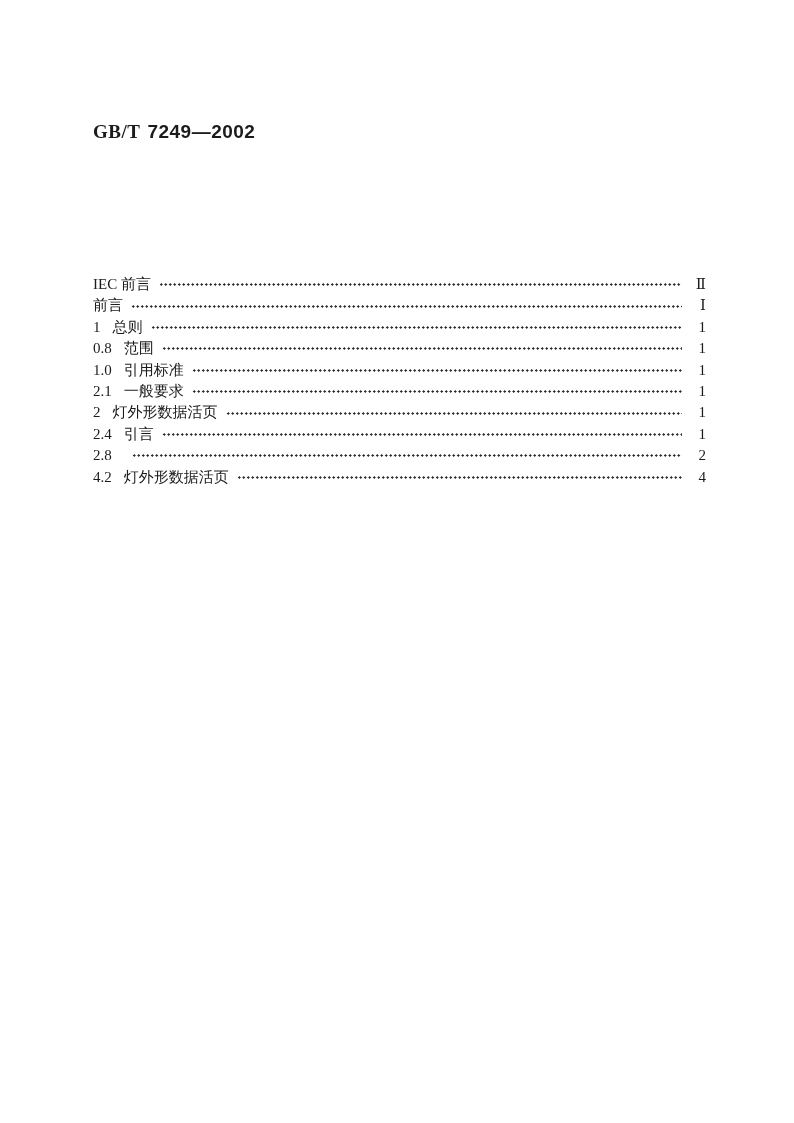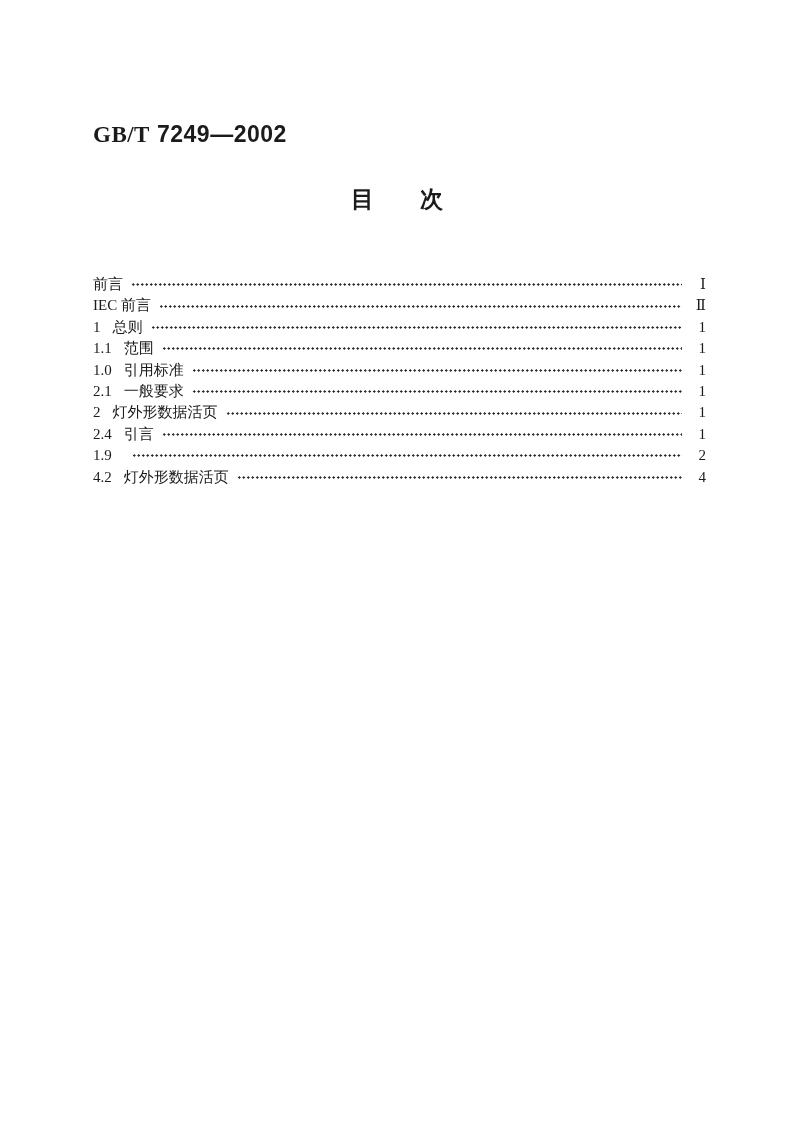--- a/index.html
+++ b/index.html
@@ -13,21 +13,21 @@
     height: 1123px;
     background: #ffffff;
     color: #1b1b1b;
     font-family: "Liberation Serif", "DejaVu Serif", serif;
     overflow: hidden;
   }
   .doc-header {
     position: absolute;
     left: 93px;
     top: 121px;
-    font-size: 23px;
+    font-size: 19px;
     font-weight: 700;
     white-space: nowrap;
     letter-spacing: 0.5px;
   }
   .doc-header .std-code {
     font-family: "Liberation Sans", "DejaVu Sans", sans-serif;
     font-weight: 600;
     margin-left: 7px;
     letter-spacing: 0.5px;
   }
@@ -83,47 +83,46 @@
 </style>
 </head>
 <body>
 
 <div class="page">
 
   <div class="doc-header">
     <span class="std-prefix">GB/T</span><span class="std-code">7249—2002</span>
   </div>
 
-  <h1 class="doc-title">目　　次</h1>
 
   <div class="toc">
+
+    <div class="toc-row">
+
+      <span class="toc-label">IEC 前言</span>
+      <span class="toc-dots"></span>
+      <span class="toc-page">Ⅱ</span>
+    </div>
 
     <div class="toc-row">
 
       <span class="toc-label">前言</span>
       <span class="toc-dots"></span>
       <span class="toc-page">Ⅰ</span>
-    </div>
-
-    <div class="toc-row">
-
-      <span class="toc-label">IEC 前言</span>
-      <span class="toc-dots"></span>
-      <span class="toc-page">Ⅱ</span>
     </div>
 
     <div class="toc-row">
       <span class="toc-num">1</span>
       <span class="toc-label">总则</span>
       <span class="toc-dots"></span>
       <span class="toc-page">1</span>
     </div>
 
     <div class="toc-row">
-      <span class="toc-num">1.1</span>
+      <span class="toc-num">0.8</span>
       <span class="toc-label">范围</span>
       <span class="toc-dots"></span>
       <span class="toc-page">1</span>
     </div>
 
     <div class="toc-row">
       <span class="toc-num">1.0</span>
       <span class="toc-label">引用标准</span>
       <span class="toc-dots"></span>
       <span class="toc-page">1</span>
@@ -144,21 +143,21 @@
     </div>
 
     <div class="toc-row">
       <span class="toc-num">2.4</span>
       <span class="toc-label">引言</span>
       <span class="toc-dots"></span>
       <span class="toc-page">1</span>
     </div>
 
     <div class="toc-row">
-      <span class="toc-num">1.9</span>
+      <span class="toc-num">2.8</span>
       <span class="toc-dots"></span>
       <span class="toc-page">2</span>
     </div>
 
     <div class="toc-row">
       <span class="toc-num">4.2</span>
       <span class="toc-label">灯外形数据活页</span>
       <span class="toc-dots"></span>
       <span class="toc-page">4</span>
     </div>

